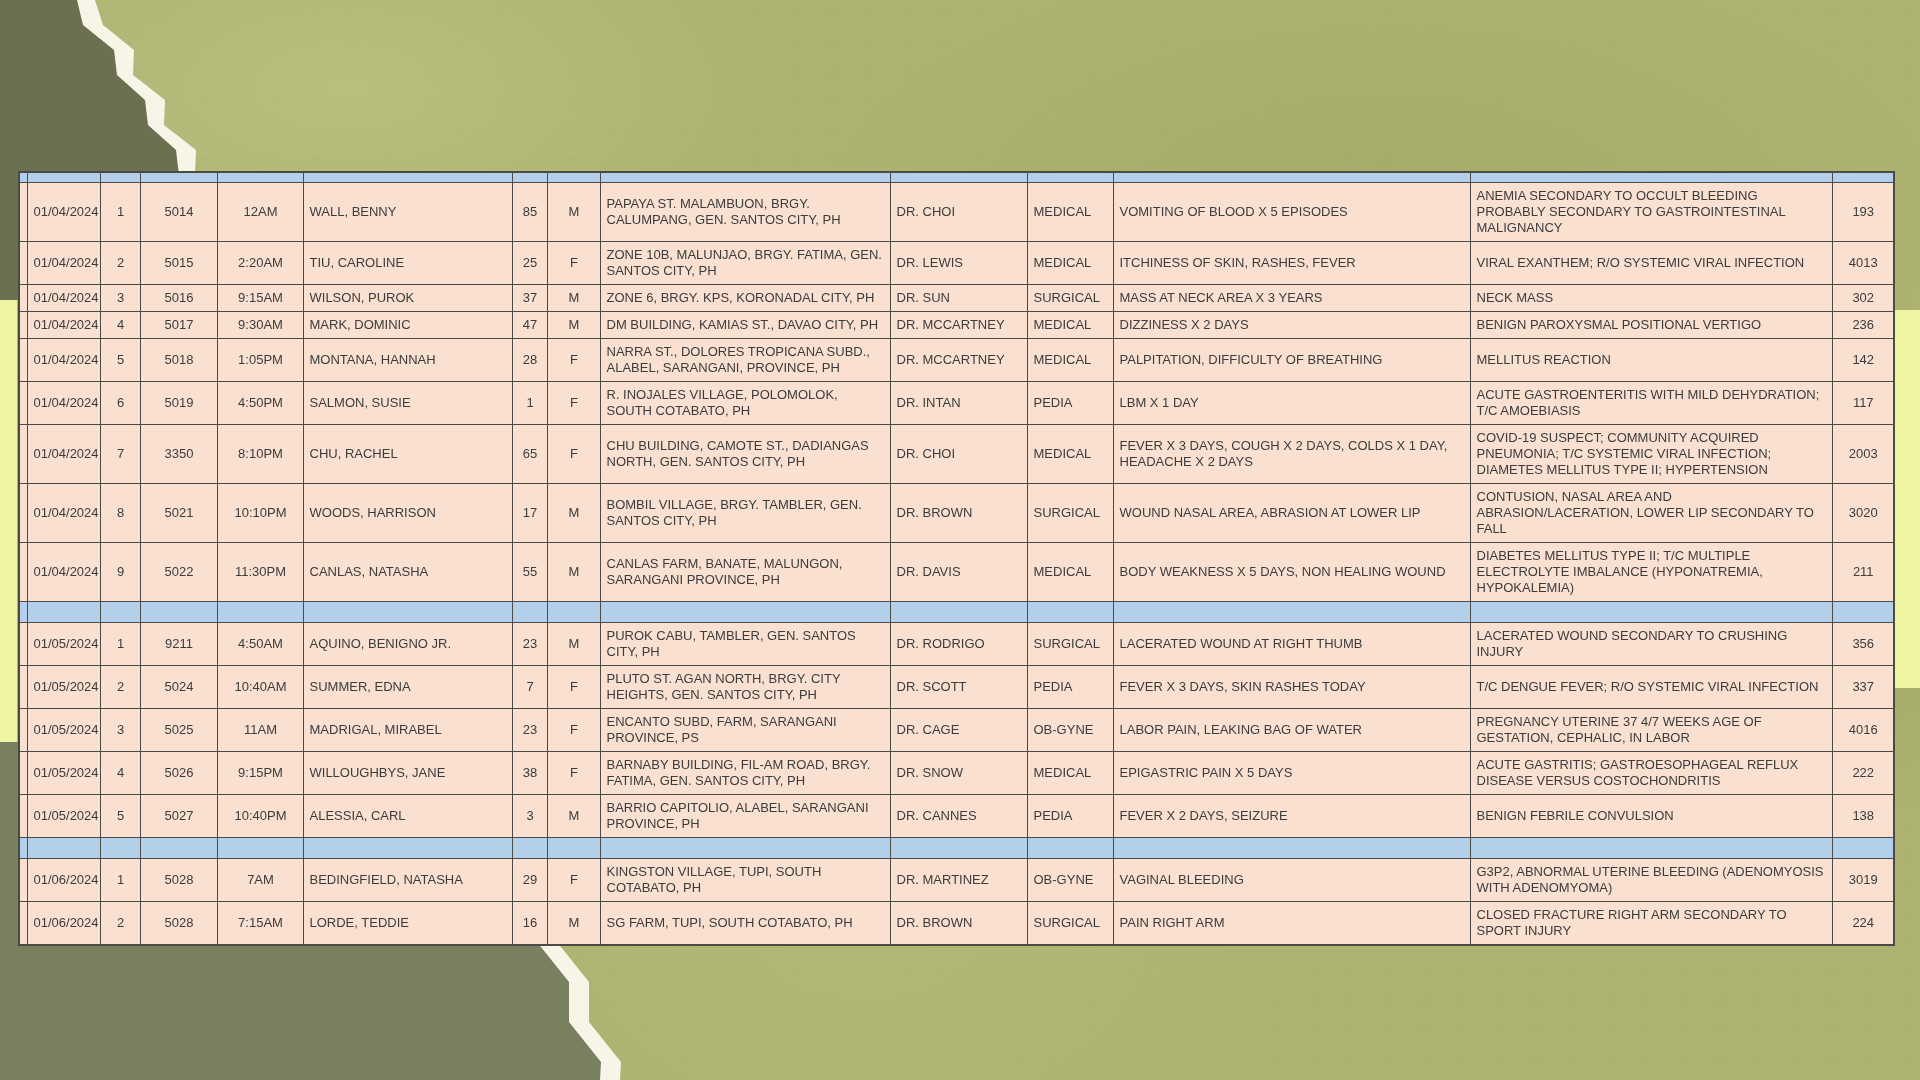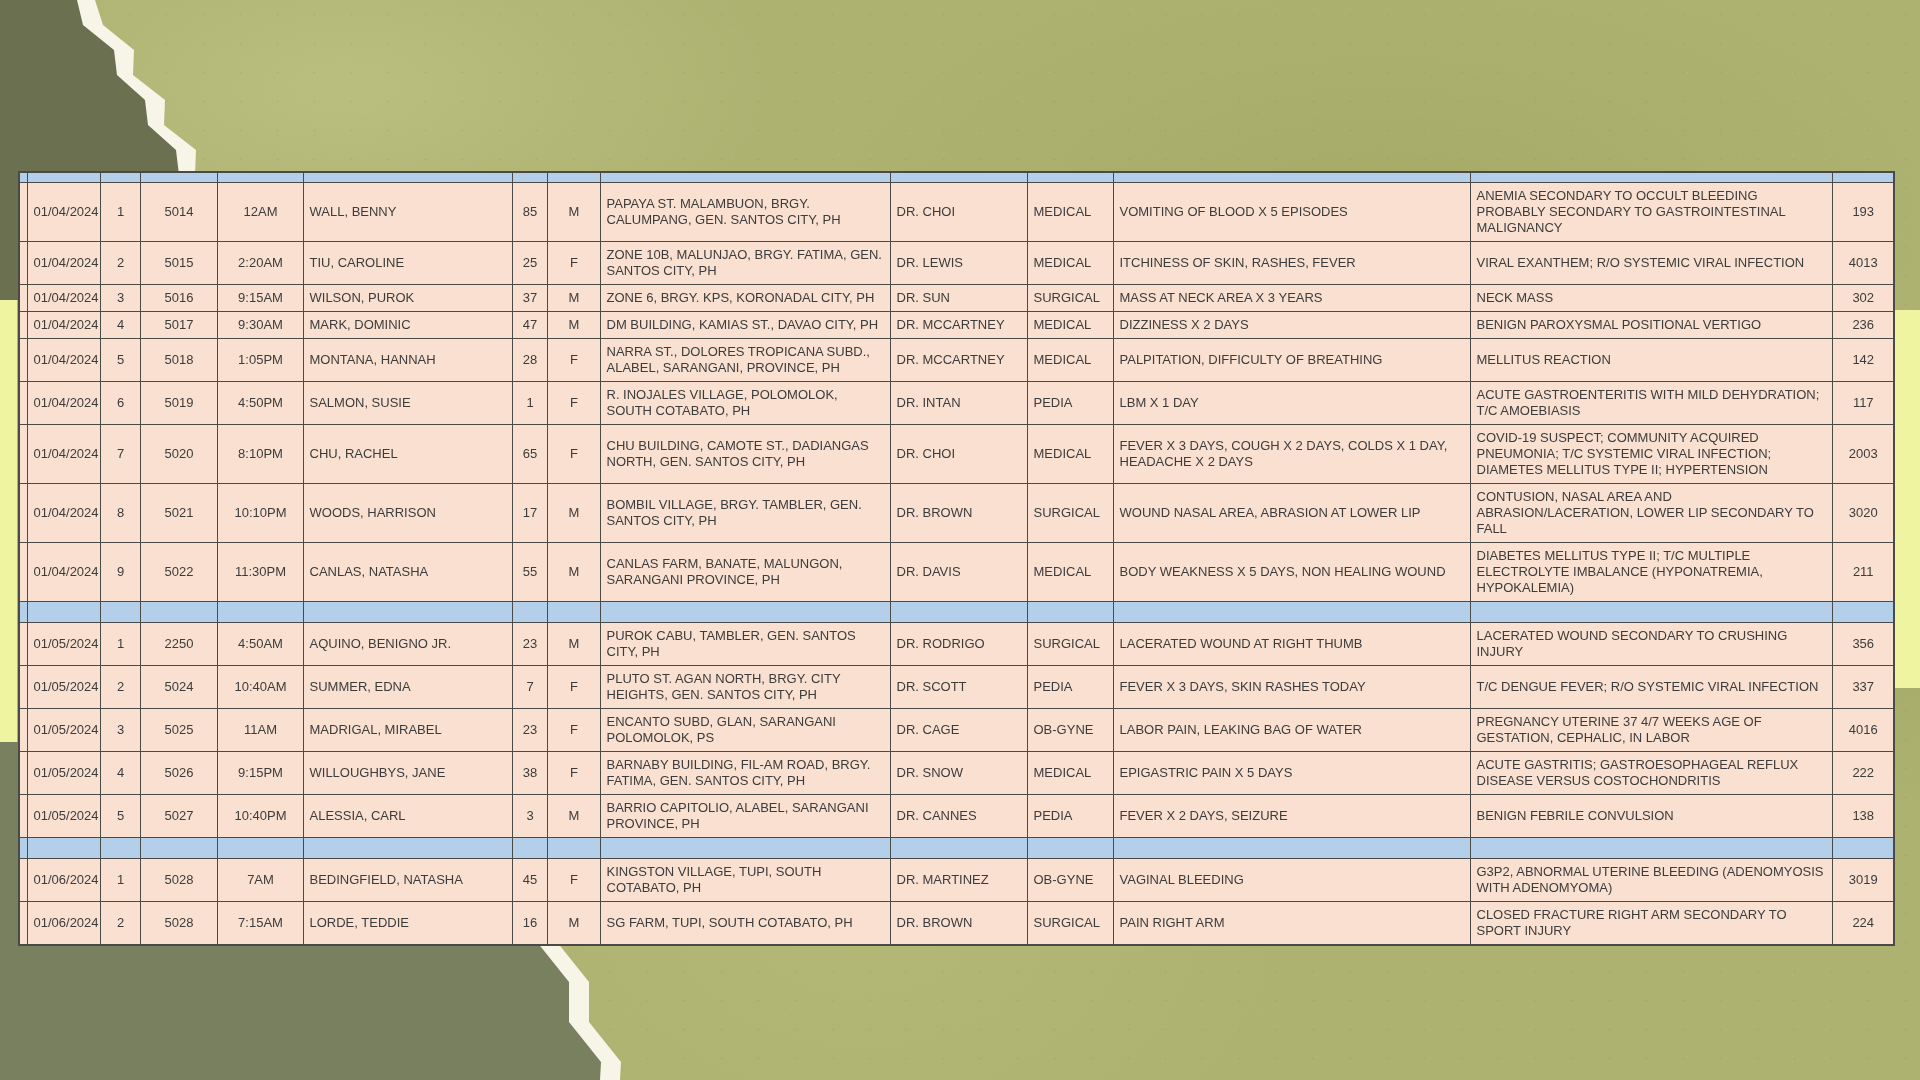--- a/index.html
+++ b/index.html
@@ -212,21 +212,21 @@
           <td>DR. INTAN</td>
           <td>PEDIA</td>
           <td>LBM X 1 DAY</td>
           <td>ACUTE GASTROENTERITIS WITH MILD DEHYDRATION; T/C AMOEBIASIS</td>
           <td class="c">117</td>
         </tr>
         <tr>
           <td class="sliver"></td>
           <td class="c">01/04/2024</td>
           <td class="c">7</td>
-          <td class="c">5020</td>
+          <td class="c">3350</td>
           <td class="c">8:10PM</td>
           <td>CHU, RACHEL</td>
           <td class="c">65</td>
           <td class="c">F</td>
           <td>CHU BUILDING, CAMOTE ST., DADIANGAS NORTH, GEN. SANTOS CITY, PH</td>
           <td>DR. CHOI</td>
           <td>MEDICAL</td>
           <td>FEVER X 3 DAYS, COUGH X 2 DAYS, COLDS X 1 DAY, HEADACHE X 2 DAYS</td>
           <td>COVID-19 SUSPECT; COMMUNITY ACQUIRED PNEUMONIA; T/C SYSTEMIC VIRAL INFECTION; DIAMETES MELLITUS TYPE II; HYPERTENSION</td>
           <td class="c">2003</td>
@@ -276,21 +276,21 @@
           <td></td>
           <td></td>
           <td></td>
           <td></td>
           <td></td>
         </tr>
         <tr>
           <td class="sliver"></td>
           <td class="c">01/05/2024</td>
           <td class="c">1</td>
-          <td class="c">2250</td>
+          <td class="c">9211</td>
           <td class="c">4:50AM</td>
           <td>AQUINO, BENIGNO JR.</td>
           <td class="c">23</td>
           <td class="c">M</td>
           <td>PUROK CABU, TAMBLER, GEN. SANTOS CITY, PH</td>
           <td>DR. RODRIGO</td>
           <td>SURGICAL</td>
           <td>LACERATED WOUND AT RIGHT THUMB</td>
           <td>LACERATED WOUND SECONDARY TO CRUSHING INJURY</td>
           <td class="c">356</td>
@@ -313,21 +313,21 @@
         </tr>
         <tr>
           <td class="sliver"></td>
           <td class="c">01/05/2024</td>
           <td class="c">3</td>
           <td class="c">5025</td>
           <td class="c">11AM</td>
           <td>MADRIGAL, MIRABEL</td>
           <td class="c">23</td>
           <td class="c">F</td>
-          <td>ENCANTO SUBD, GLAN, SARANGANI POLOMOLOK, PS</td>
+          <td>ENCANTO SUBD, FARM, SARANGANI PROVINCE, PS</td>
           <td>DR. CAGE</td>
           <td>OB-GYNE</td>
           <td>LABOR PAIN, LEAKING BAG OF WATER</td>
           <td>PREGNANCY UTERINE 37 4/7 WEEKS AGE OF GESTATION, CEPHALIC, IN LABOR</td>
           <td class="c">4016</td>
         </tr>
         <tr>
           <td class="sliver"></td>
           <td class="c">01/05/2024</td>
           <td class="c">4</td>
@@ -375,21 +375,21 @@
           <td></td>
           <td></td>
         </tr>
         <tr>
           <td class="sliver"></td>
           <td class="c">01/06/2024</td>
           <td class="c">1</td>
           <td class="c">5028</td>
           <td class="c">7AM</td>
           <td>BEDINGFIELD, NATASHA</td>
-          <td class="c">45</td>
+          <td class="c">29</td>
           <td class="c">F</td>
           <td>KINGSTON VILLAGE, TUPI, SOUTH COTABATO, PH</td>
           <td>DR. MARTINEZ</td>
           <td>OB-GYNE</td>
           <td>VAGINAL BLEEDING</td>
           <td>G3P2, ABNORMAL UTERINE BLEEDING (ADENOMYOSIS WITH ADENOMYOMA)</td>
           <td class="c">3019</td>
         </tr>
         <tr>
           <td class="sliver"></td>

